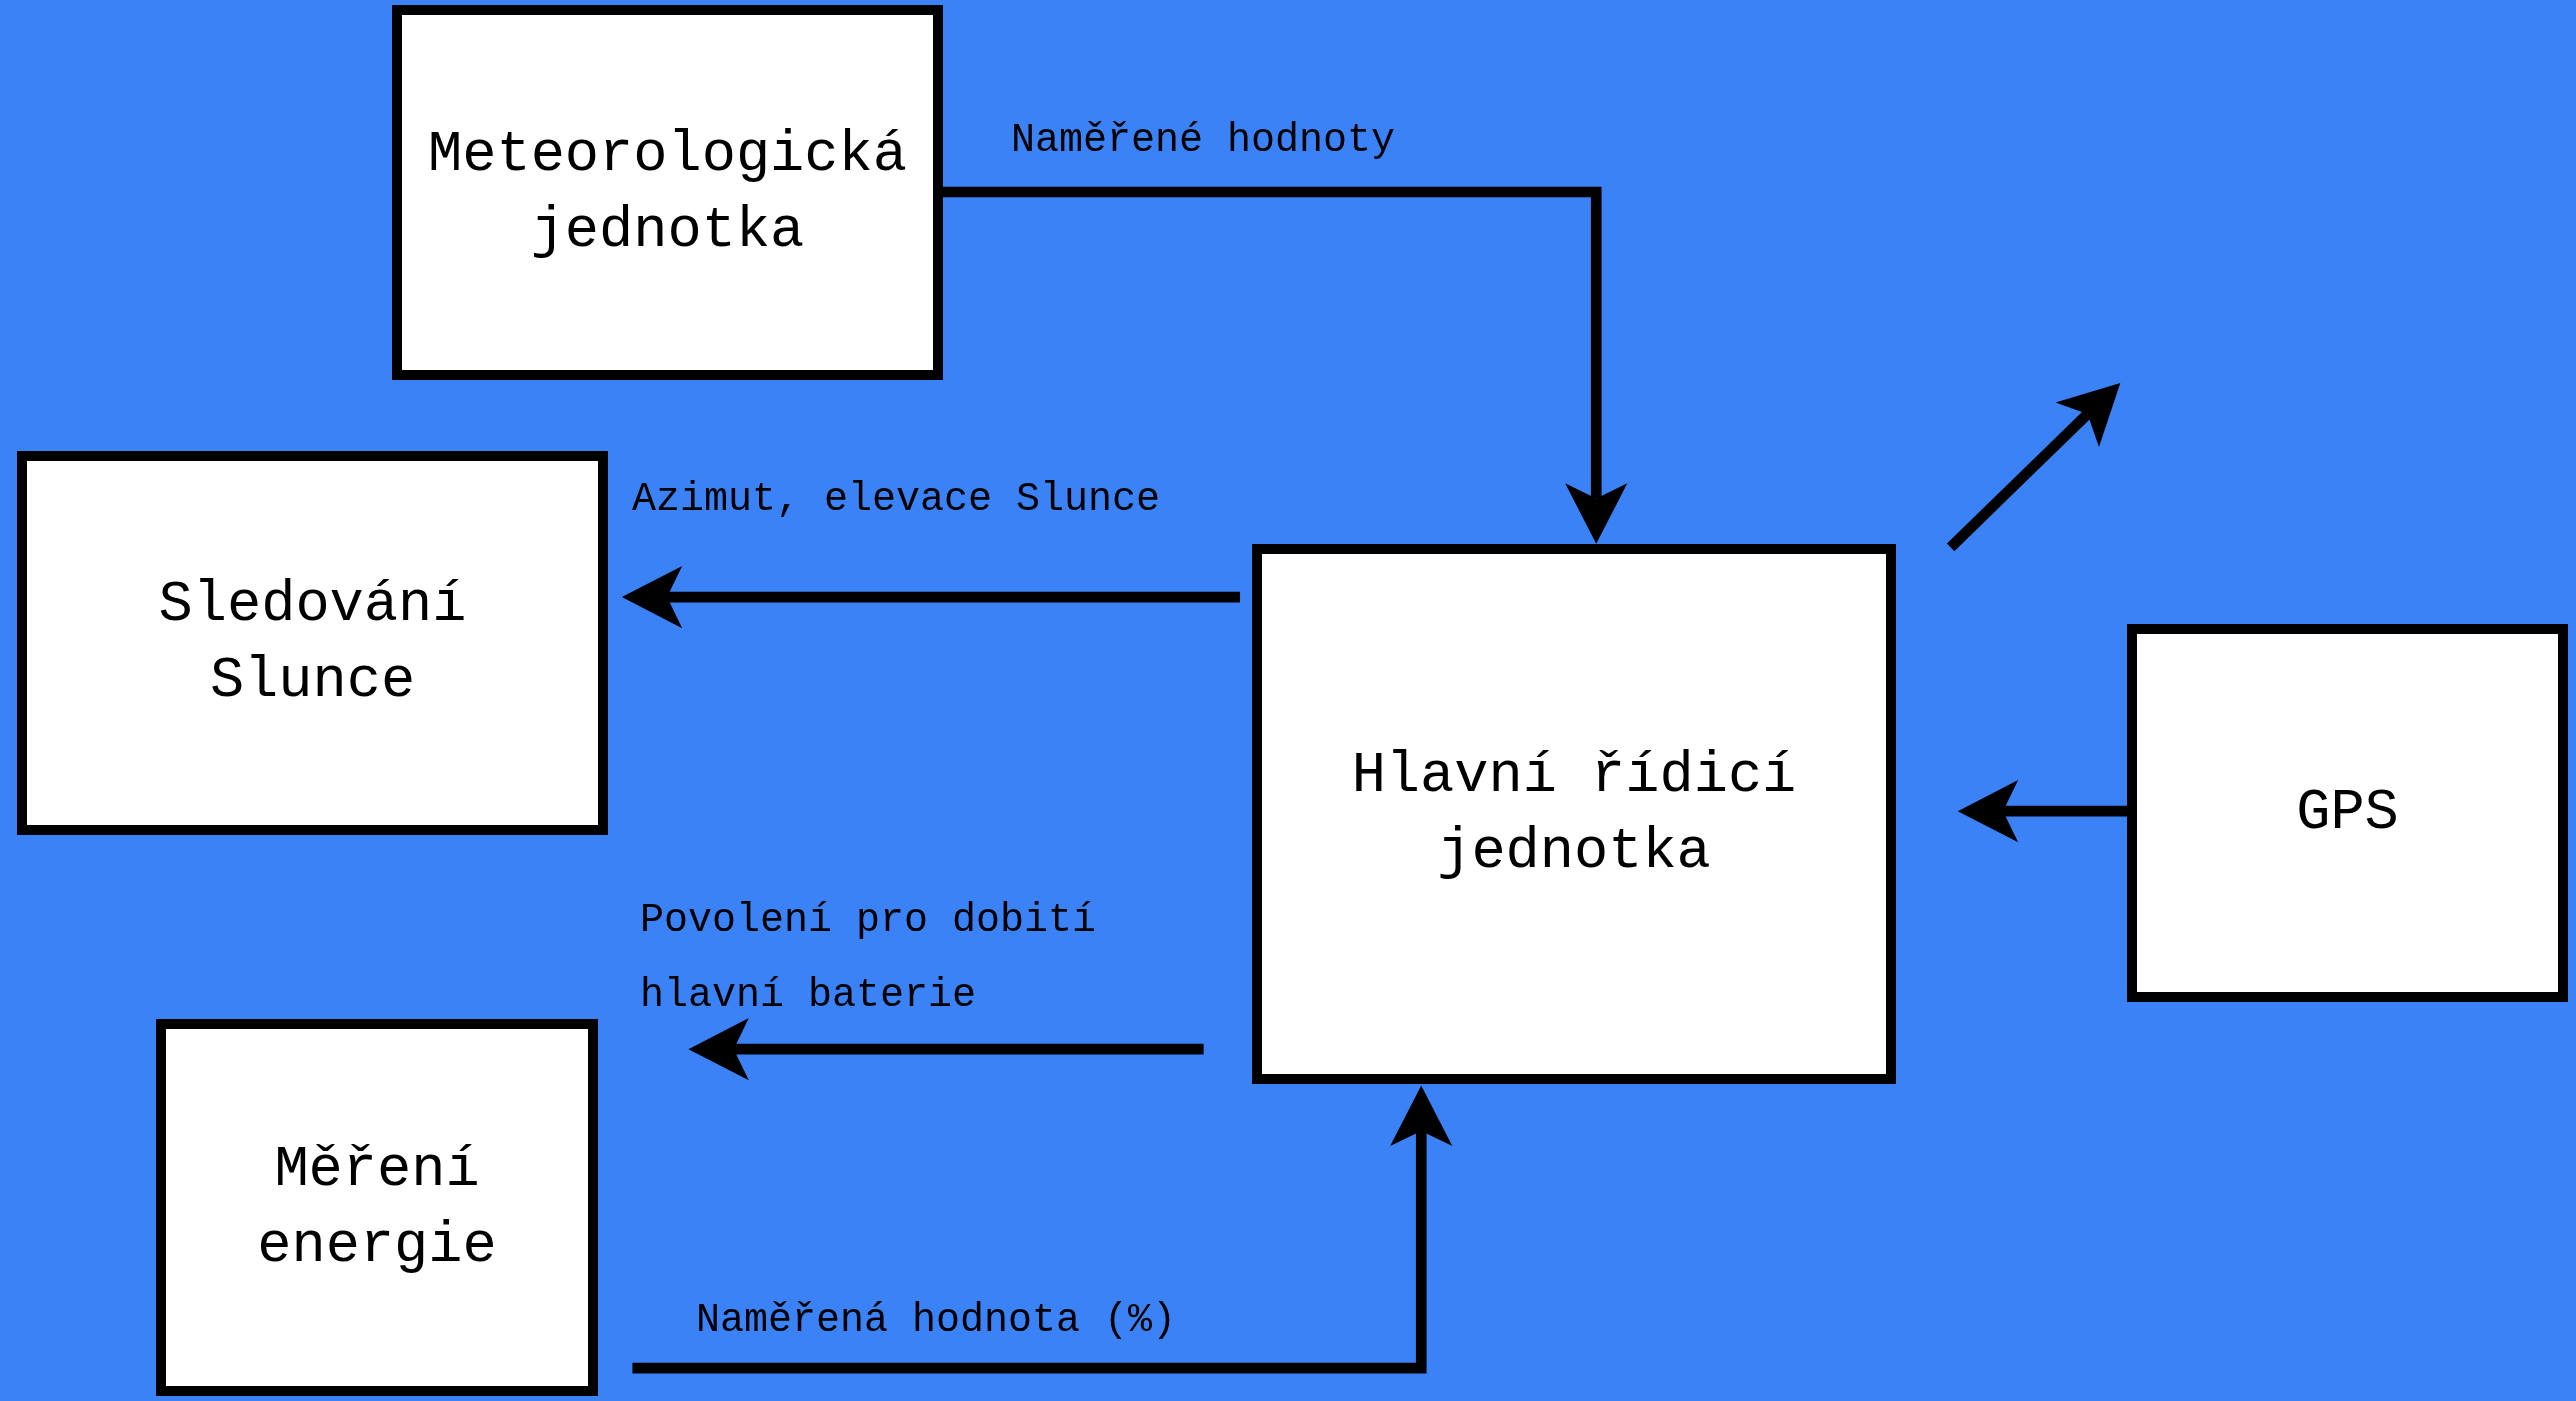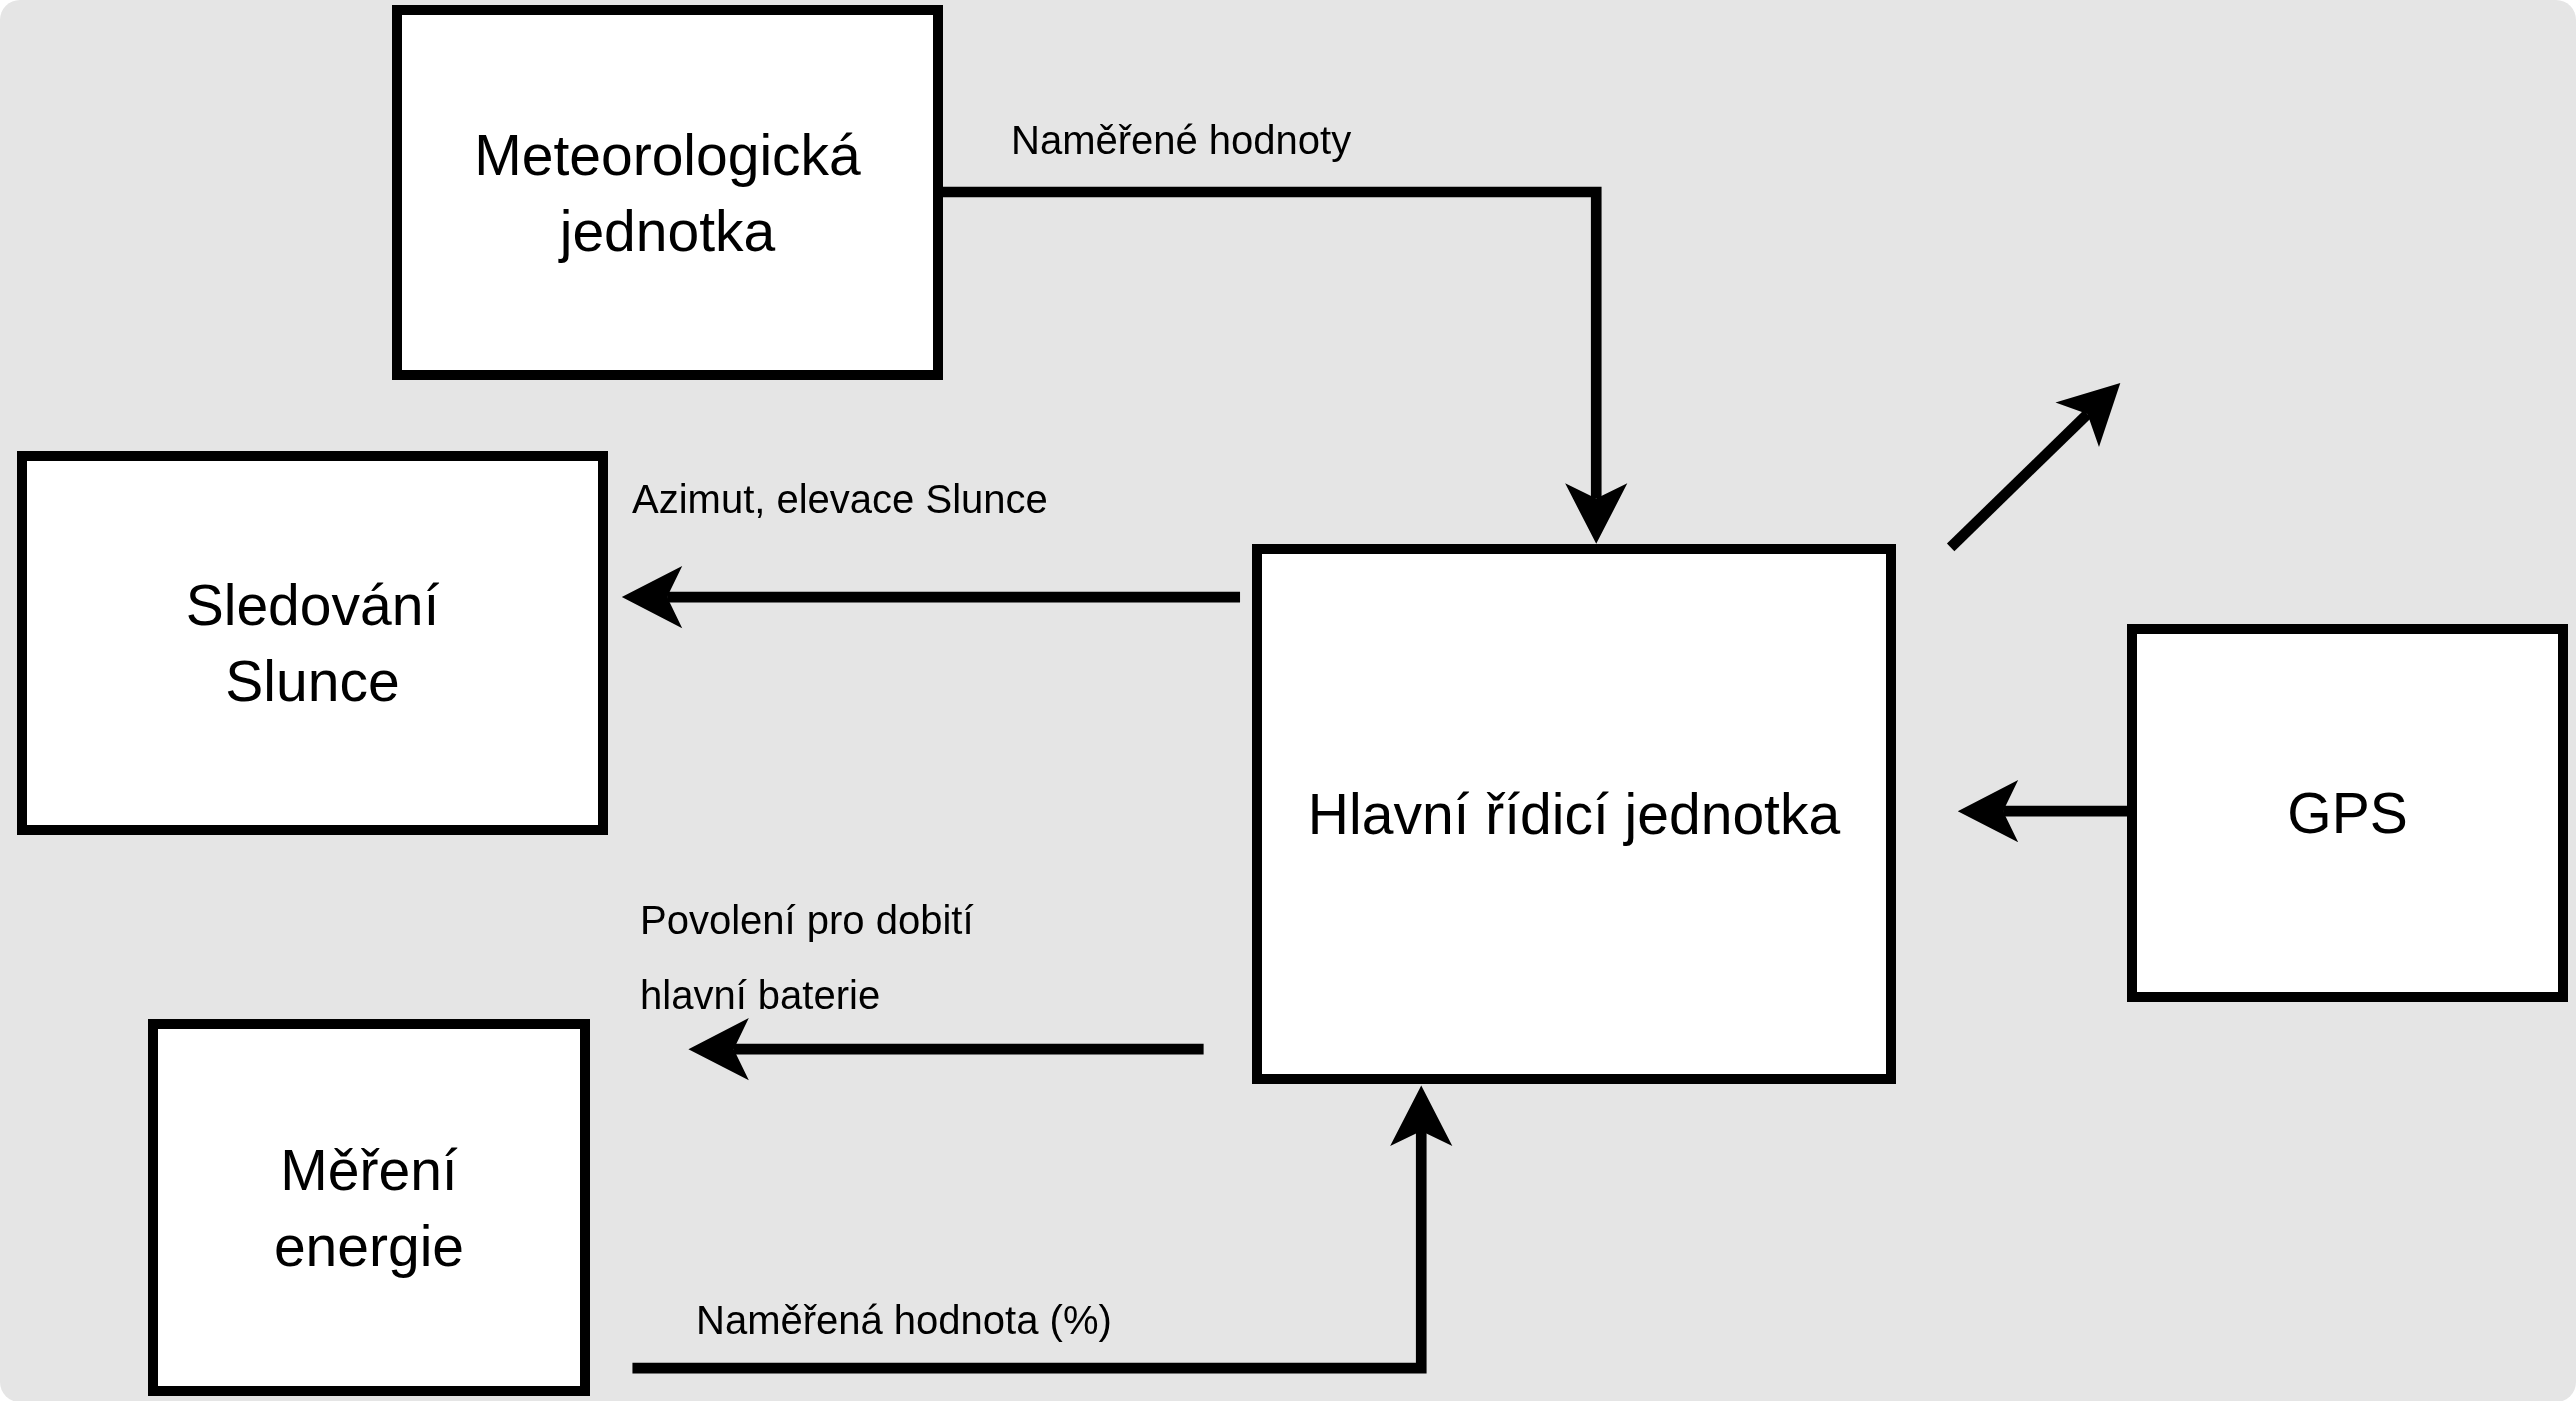--- a/index.html
+++ b/index.html
@@ -4,25 +4,24 @@
 <style>
   html, body {
     margin: 0;
     padding: 0;
     background: #ffffff;
   }
   #canvas {
     position: relative;
     width: 2576px;
     height: 1402px;
-    background: #e5e5e5;
+    background: #3b82f6;
     overflow: hidden;
-    font-family: Liberation Sans, sans-serif;
+    font-family: Liberation Mono, monospace;
     color: #000000;
-    border-radius: 20px;
   }
   #edges {
     position: absolute;
     left: 0;
     top: 0;
     width: 2576px;
     height: 1402px;
   }
   .edge-line {
     fill: none;
@@ -100,21 +99,21 @@
   <div class="node" style="left:392px; top:5.3px; width:551px; height:375px;">
     <span class="node-label">Meteorologická
 jednotka</span>
   </div>
 
   <div class="node" style="left:1px; top:451px; width:591px; height:384px;margin-left:16px;">
     <span class="node-label">Sledování
 Slunce</span>
   </div>
 
-  <div class="node" style="left:148px; top:1019px; width:442px; height:377px;">
+  <div class="node" style="left:156px; top:1019px; width:442px; height:377px;">
     <span class="node-label">Měření
 energie</span>
   </div>
 
   <div class="node" style="left:1240px; top:544px; width:644px; height:540px;margin-left:12px;">
     <span class="node-label">Hlavní řídicí jednotka</span>
   </div>
 
 
   <div class="node" style="left:2127px; top:624px; width:441px; height:378px;">

